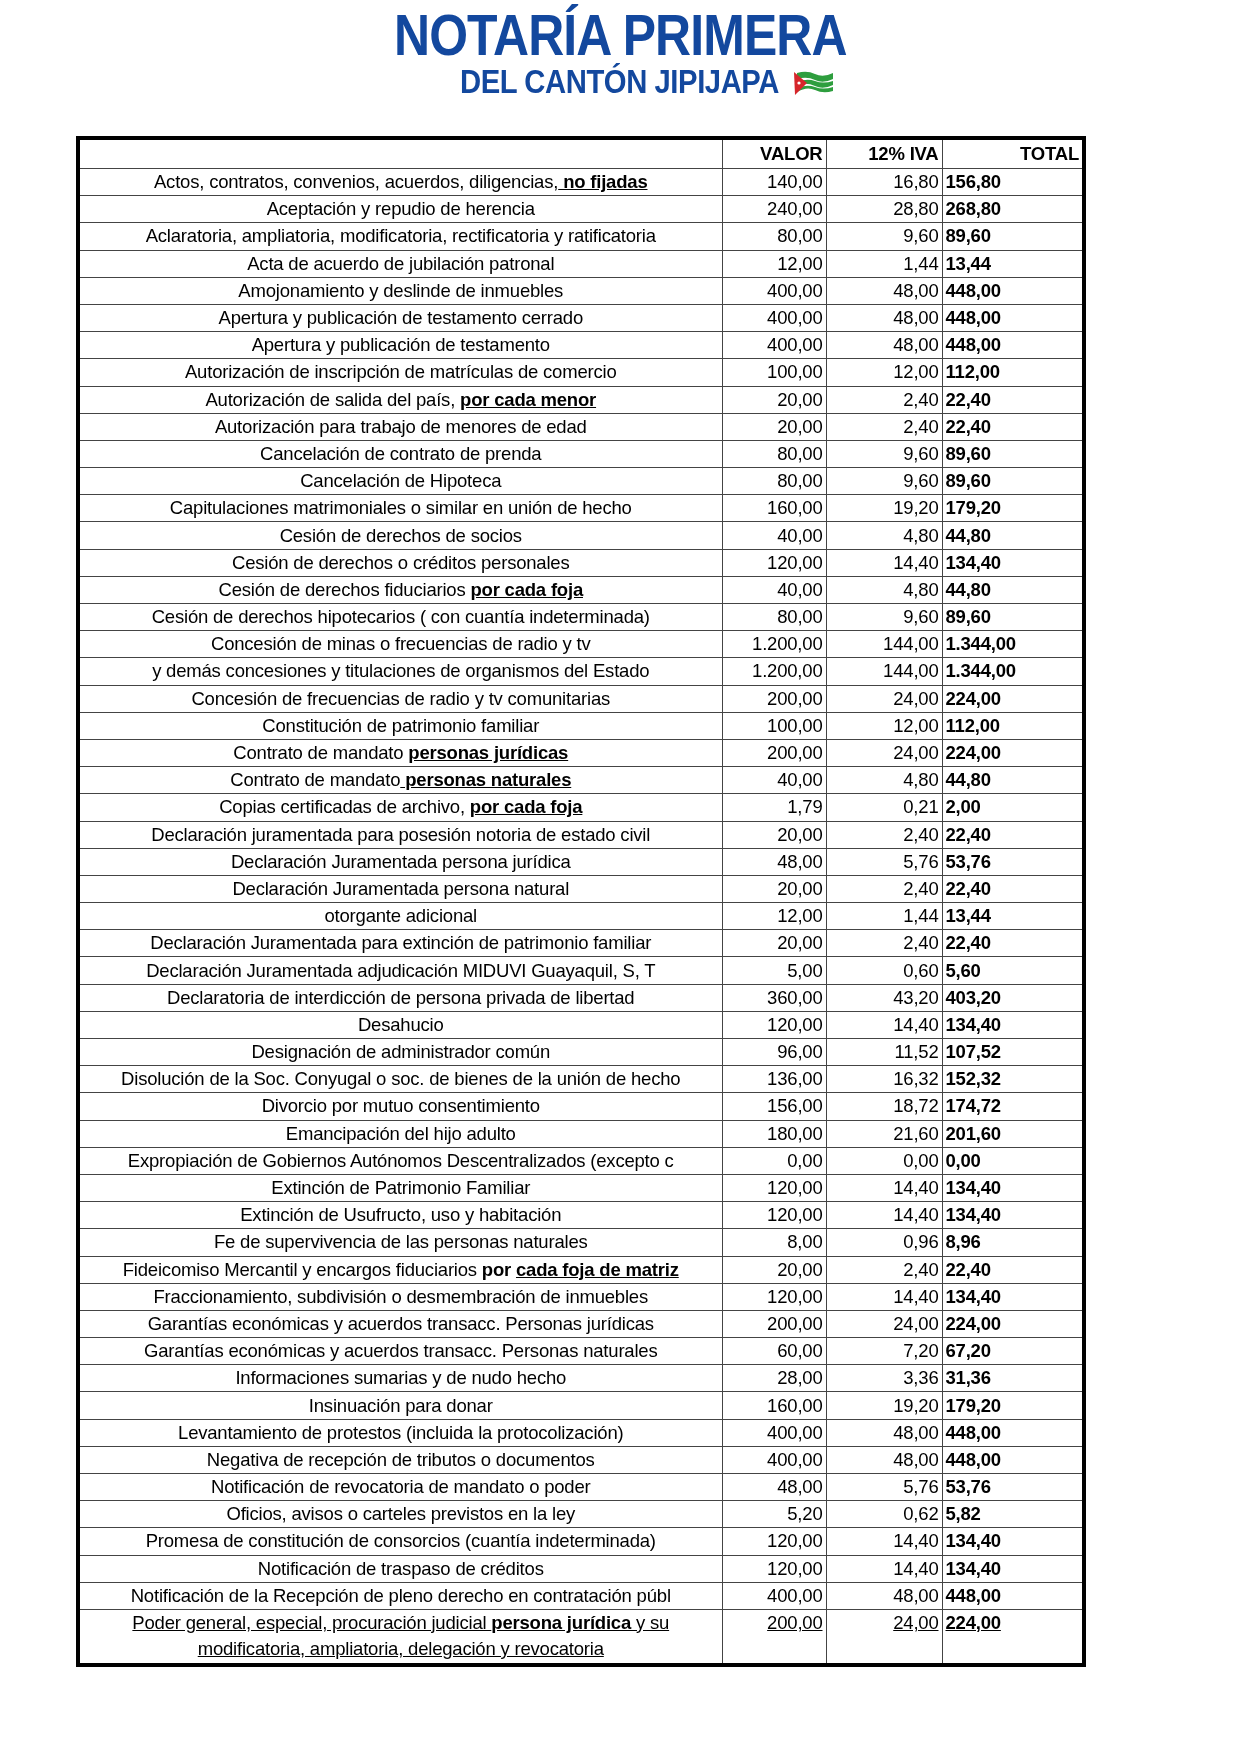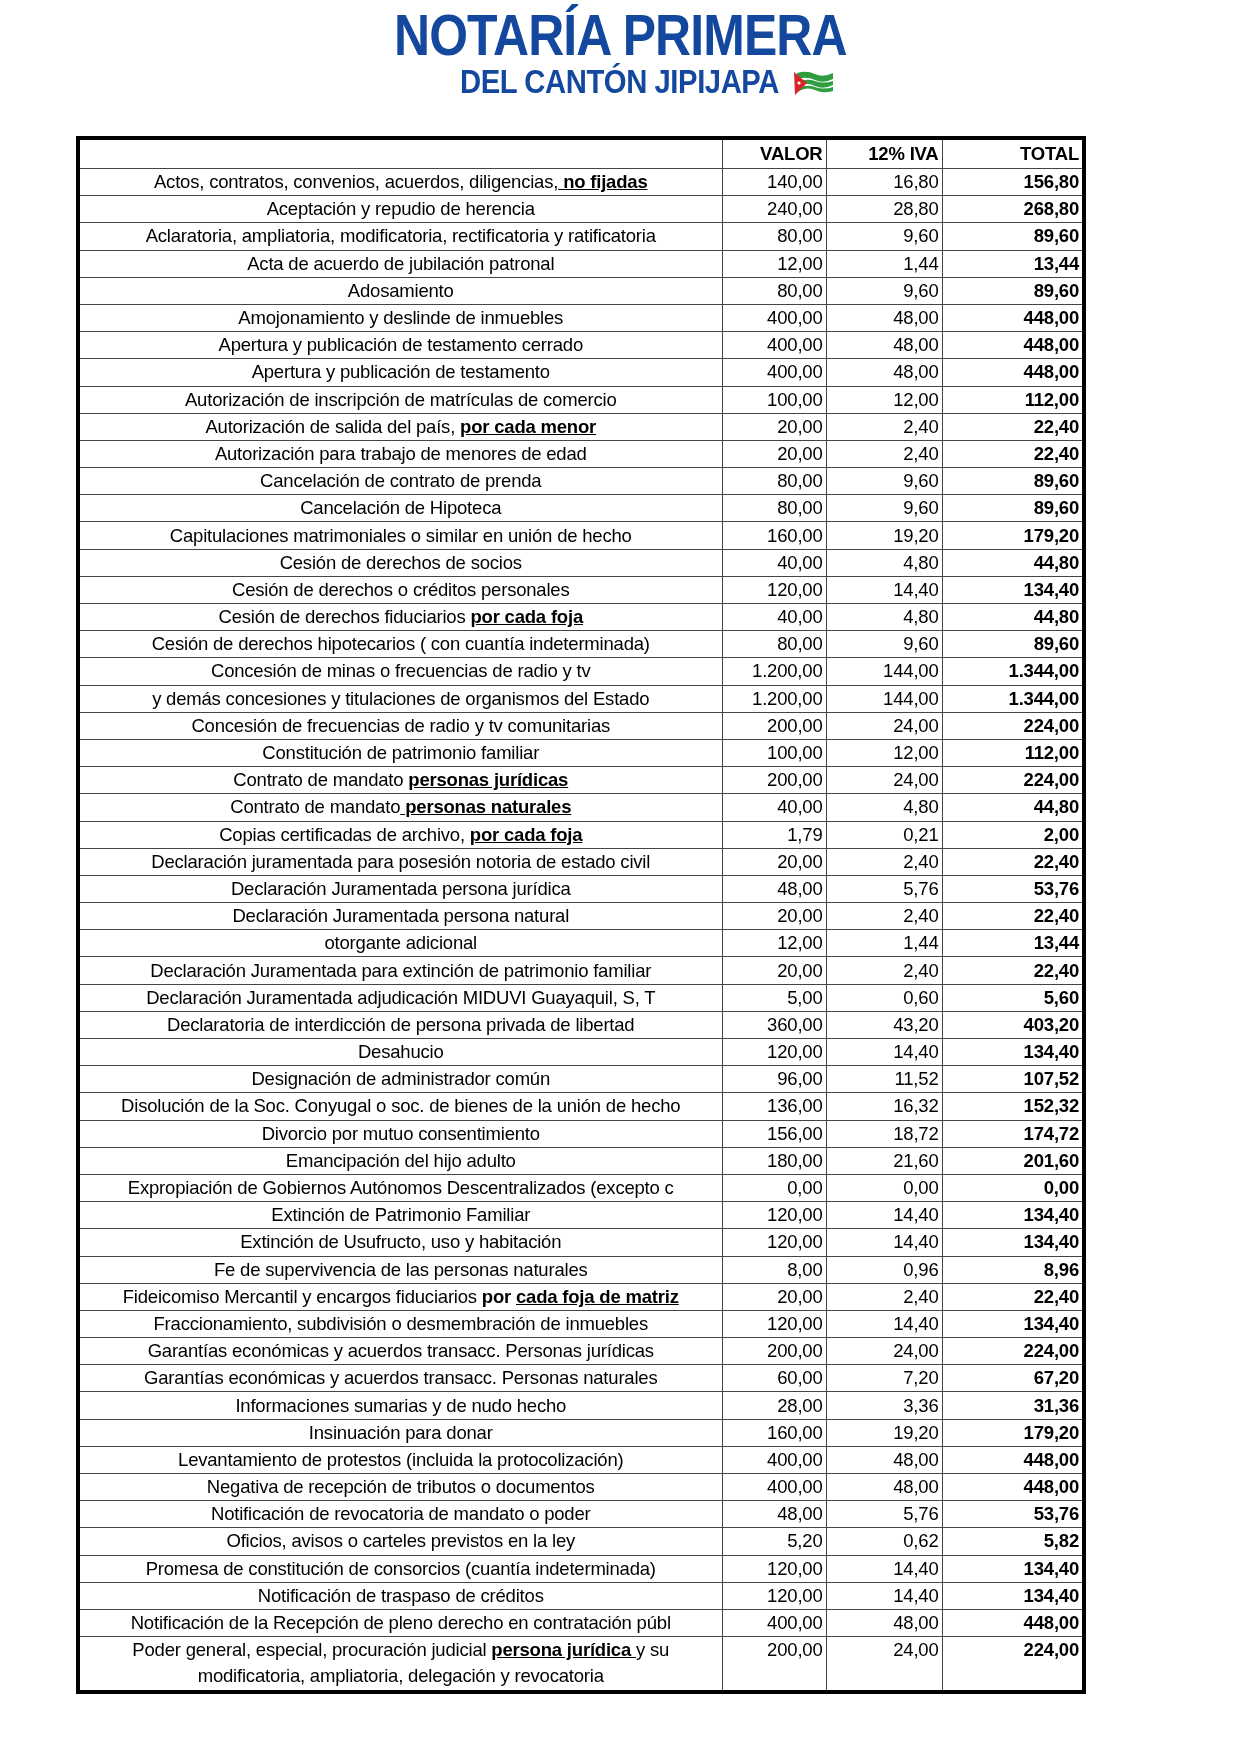--- a/index.html
+++ b/index.html
@@ -9,23 +9,23 @@
   .logo-line2 { position: absolute; left: 460px; top: 64px; font-family: "Liberation Sans", sans-serif; font-weight: 700; font-size: 34px; line-height: 34px; color: #13489e; letter-spacing: -0.5px; white-space: nowrap; transform: scaleX(0.86); transform-origin: left top; }
   .flag { position: absolute; left: 793px; top: 70px; width: 42px; height: 26px; }
   table.fees { position: absolute; left: 76px; top: 136px; width: 1006px; border-collapse: collapse; table-layout: fixed; border: 4px solid #000; }
   table.fees col.c-desc { width: 644px; }
   table.fees col.c-val { width: 104px; }
   table.fees col.c-iva { width: 116px; }
   table.fees col.c-tot { width: 142px; }
   table.fees th, table.fees td { border: 1px solid #444; padding: 0 3px; height: 26.2px; font-size: 18.5px; line-height: 26px; white-space: nowrap; overflow: hidden; letter-spacing: -0.2px; }
   table.fees th { font-weight: 700; text-align: right; height: 28px; }
   table.fees td.num { text-align: right; }
-  table.fees td.tot { text-align: right; font-weight: 700; }
+  table.fees td.tot { text-align: left; font-weight: 700; }
   table.fees td.desc { text-align: center; }
-  table.fees tr.double td { height: 53px; vertical-align: top; white-space: normal; }
+  table.fees tr.double td { height: 53px; vertical-align: top; white-space: normal; text-decoration: underline; }
   table.fees tr.double td.desc { line-height: 26px; }
   .em { font-weight: 700; text-decoration: underline; }
   .b { font-weight: 700; }
   .notop td.num, .notop td.tot { border-top-color: transparent; }
 </style>
 </head>
 <body>
 
 <div class="logo">
   <div class="logo-line1">NOTARÍA PRIMERA</div>
@@ -73,26 +73,20 @@
         <td class="num">9,60</td>
         <td class="tot">89,60</td>
       </tr>
       <tr>
         <td class="desc"><span>Acta de acuerdo de jubilación patronal</span></td>
         <td class="num">12,00</td>
         <td class="num">1,44</td>
         <td class="tot">13,44</td>
       </tr>
       <tr>
-        <td class="desc"><span>Adosamiento</span></td>
-        <td class="num">80,00</td>
-        <td class="num">9,60</td>
-        <td class="tot">89,60</td>
-      </tr>
-      <tr>
         <td class="desc"><span>Amojonamiento y deslinde de inmuebles</span></td>
         <td class="num">400,00</td>
         <td class="num">48,00</td>
         <td class="tot">448,00</td>
       </tr>
       <tr>
         <td class="desc"><span>Apertura y publicación de testamento cerrado</span></td>
         <td class="num">400,00</td>
         <td class="num">48,00</td>
         <td class="tot">448,00</td>

